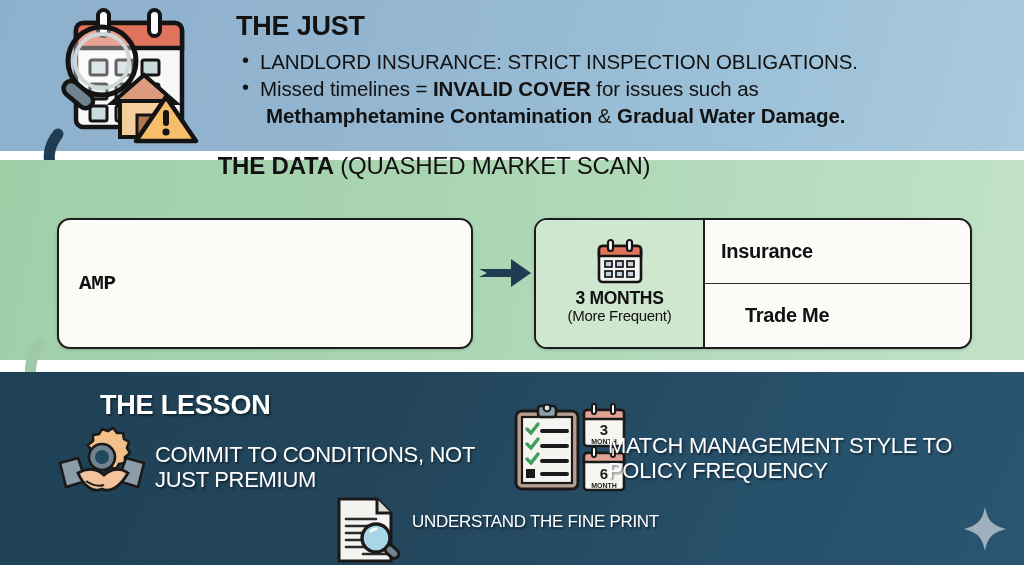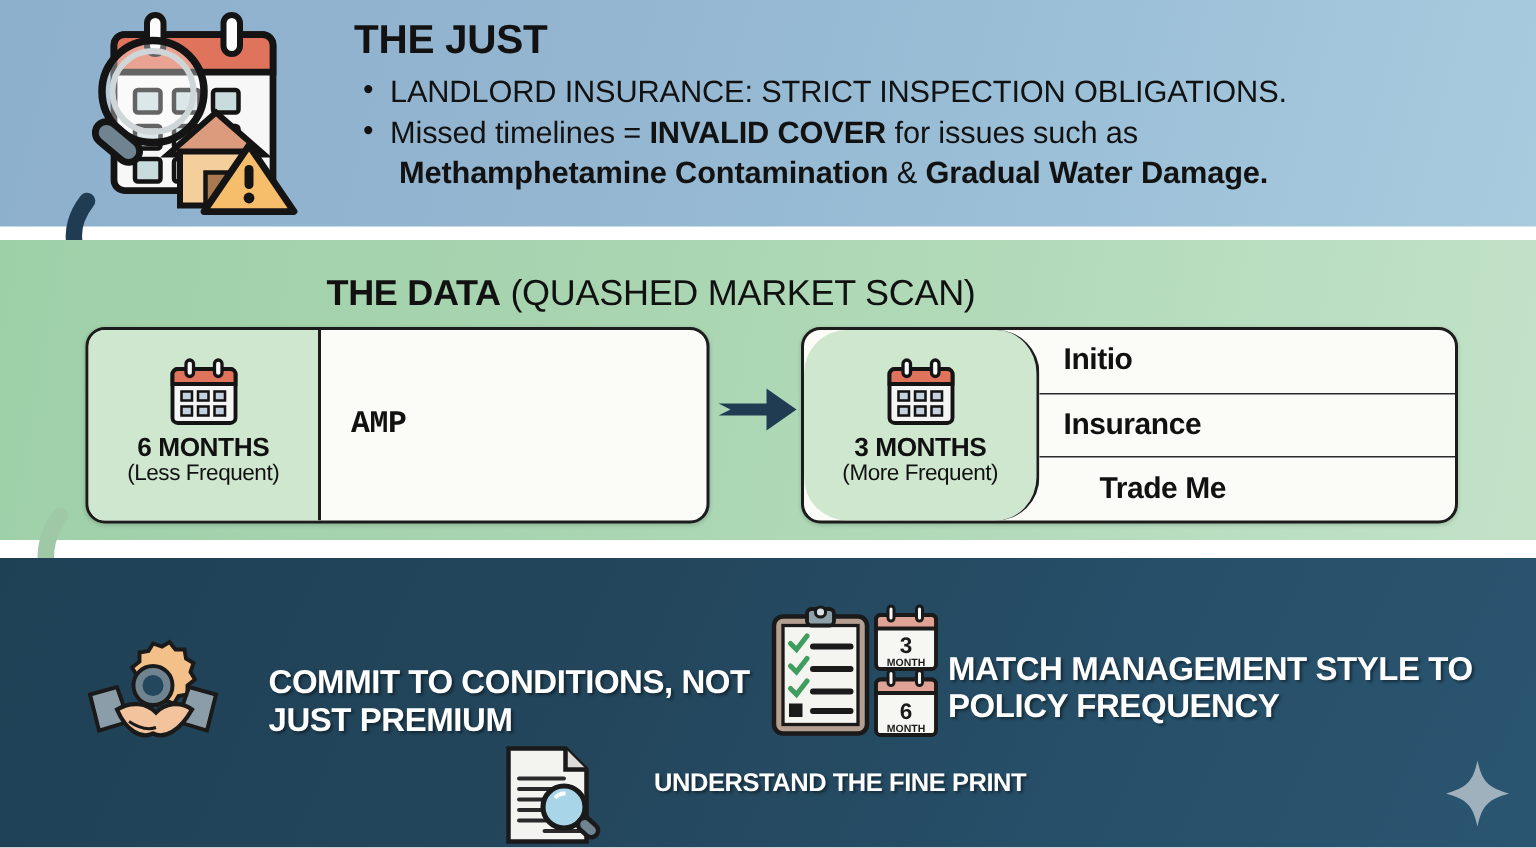--- a/index.html
+++ b/index.html
@@ -53,21 +53,21 @@
   .issue-list li::before {
     content:"\2022"; position:absolute; left:6px; top:-1px;
     font-size:20px; color:#121212;
   }
   .issue-list li.nobullet { padding-left:30px; }
   .issue-list li.nobullet::before { content:""; }
   .b { font-weight:bold; }
 
   
   .data-title {
-    position:absolute; left:0; top:182px; width:868px;
+    position:absolute; left:0; top:152px; width:868px;
     text-align:center; font-size:24px; color:#111;
     letter-spacing:-0.2px;
   }
   .data-title .strong { font-weight:bold; }
 
   .card {
     position:absolute;
     background:#fbfbf7;
     border:2.5px solid #1c1c1c;
     border-radius:13px;
@@ -80,21 +80,21 @@
 
   .card-label {
     background:#cfe6cf;
     border-right:2.5px solid #1c1c1c;
     display:flex; flex-direction:column;
     align-items:center; justify-content:center;
     padding:4px 6px 8px 6px;
     flex:none;
   }
   .card-left  .card-label { width:155px; }
-  .card-right .card-label { width:157px;border-radius:29px; }
+  .card-right .card-label { width:169px; }
 
   .cal-mini { width:52px; height:48px; margin-bottom:3px; }
   .card-label .months {
     font-size:17.5px; font-weight:bold; color:#111;
     letter-spacing:-0.3px; line-height:1.05; white-space:nowrap;
   }
   .card-label .freq {
     font-size:15px; color:#111; letter-spacing:-0.3px;
     line-height:1.1; white-space:nowrap; margin-top:1px;
   }
@@ -133,24 +133,23 @@
   }
 
   
   .lesson-title {
     position:absolute; left:100px; top:390px;
     font-size:27px; font-weight:bold; color:#ffffff;
     letter-spacing:-0.2px;
     text-shadow:1.5px 1.5px 2px rgba(0,0,0,0.45);
   }
   .lesson-text {
-    position:absolute; color:#ffffff; font-weight:bold;
+    position:absolute; color:#ffffff; font-weight:normal;
     letter-spacing:-0.3px; line-height:1.14;
     text-shadow:1.5px 1.5px 2px rgba(0,0,0,0.45);
-    margin-left:24px;
   }
   .lesson-1 { left:155px; top:442px; font-size:22px; width:340px; }
   .lesson-2 { left:608px; top:433px; font-size:22px; width:392px; }
   .lesson-3 { left:412px; top:512px; font-size:17px; width:420px; }
 
   .icon-handshake { position:absolute; left:56px; top:425px; width:92px; height:72px; }
   .icon-clipboard { position:absolute; left:512px; top:401px; width:116px; height:92px; }
   .icon-doc       { position:absolute; left:323px; top:496px; width:88px; height:68px; }
   .sparkle        { position:absolute; left:962px; top:505px; width:46px; height:48px; }
 </style>
@@ -207,38 +206,20 @@
     <path d="M28 40 L62 58 L28 76 L36 58 Z" fill="#1f3c52"></path>
   </svg>
 
   <div class="band band-data"></div>
 
   <div class="data-title">
     <span class="strong">THE DATA</span><span> (QUASHED MARKET SCAN)</span>
   </div>
 
   <div class="card card-left">
-    <div class="card-label">
-      <svg class="cal-mini" viewBox="0 0 52 48">
-        <rect x="5" y="8" width="42" height="36" rx="3.5" fill="#f5f5f5" stroke="#141414" stroke-width="2.6"></rect>
-        <path d="M5 11.5 a3.5 3.5 0 0 1 3.5-3.5 h35 a3.5 3.5 0 0 1 3.5 3.5 v6.5 H5 Z" fill="#e0735c" stroke="#141414" stroke-width="2.6"></path>
-        <rect x="14" y="2" width="5" height="11" rx="2.5" fill="#fcfcfc" stroke="#141414" stroke-width="2.2"></rect>
-        <rect x="33" y="2" width="5" height="11" rx="2.5" fill="#fcfcfc" stroke="#141414" stroke-width="2.2"></rect>
-        <g fill="#c3d2de" stroke="#141414" stroke-width="1.7">
-          <rect x="11" y="23" width="7" height="6"></rect>
-          <rect x="22" y="23" width="7" height="6"></rect>
-          <rect x="33" y="23" width="7" height="6"></rect>
-          <rect x="11" y="33" width="7" height="6"></rect>
-          <rect x="22" y="33" width="7" height="6"></rect>
-          <rect x="33" y="33" width="7" height="6"></rect>
-        </g>
-      </svg>
-      <div class="months">6 MONTHS</div>
-      <div class="freq">(Less Frequent)</div>
-    </div>
     <div class="card-body single">
       <div class="brand">AMP</div>
     </div>
   </div>
 
   <svg class="mid-arrow" viewBox="0 0 56 40">
     <path d="M2 16 L34 16 L34 6 L54 20 L34 34 L34 24 L2 24 L10 20 Z" fill="#1f3c52"></path>
   </svg>
 
   <div class="card card-right">
@@ -254,33 +235,33 @@
           <rect x="33" y="23" width="7" height="6"></rect>
           <rect x="11" y="33" width="7" height="6"></rect>
           <rect x="22" y="33" width="7" height="6"></rect>
           <rect x="33" y="33" width="7" height="6"></rect>
         </g>
       </svg>
       <div class="months">3 MONTHS</div>
       <div class="freq">(More Frequent)</div>
     </div>
     <div class="card-body">
-      <div class="row">Initio</div>
       <div class="row">Insurance</div>
       <div class="row">Trade Me</div>
     </div>
   </div>
 
   <svg class="arrow-green-dark" viewBox="0 0 120 96">
     <path d="M24 8 C8 30 12 58 38 66" fill="none" stroke="#9ec8a6" stroke-width="11" stroke-linecap="round"></path>
     <path d="M32 48 L66 66 L32 84 L40 66 Z" fill="#9ec8a6"></path>
   </svg>
 
   <div class="band band-lesson"></div>
 
+  <div class="lesson-title">THE LESSON</div>
 
   <svg class="icon-handshake" viewBox="0 0 92 72">
     <g stroke="#1a1a1a" stroke-width="2.6">
       <path d="M46 4 l6 2 5-3 4 5 6 0 1 6 5 3-2 6 3 5-5 4 0 6-6 1-3 5-6-2-5 3-4-5-6 0-1-6-5-3 2-6-3-5 5-4 0-6 6-1 3-5z" fill="#f3c08a"></path>
       <circle cx="46" cy="32" r="13" fill="#6f8490"></circle>
       <circle cx="46" cy="32" r="7" fill="#23475d" stroke="none"></circle>
     </g>
     <path d="M4 38 L22 33 L30 56 L10 62 Z" fill="#8b9da8" stroke="#1a1a1a" stroke-width="2.6"></path>
     <path d="M88 38 L70 33 L62 56 L82 62 Z" fill="#8b9da8" stroke="#1a1a1a" stroke-width="2.6"></path>
     <path d="M22 48 C32 42 42 44 48 50 C54 44 64 42 72 48 C64 62 54 68 46 64 C38 68 28 62 22 48 Z" fill="#f2c39c" stroke="#1a1a1a" stroke-width="2.8"></path>

